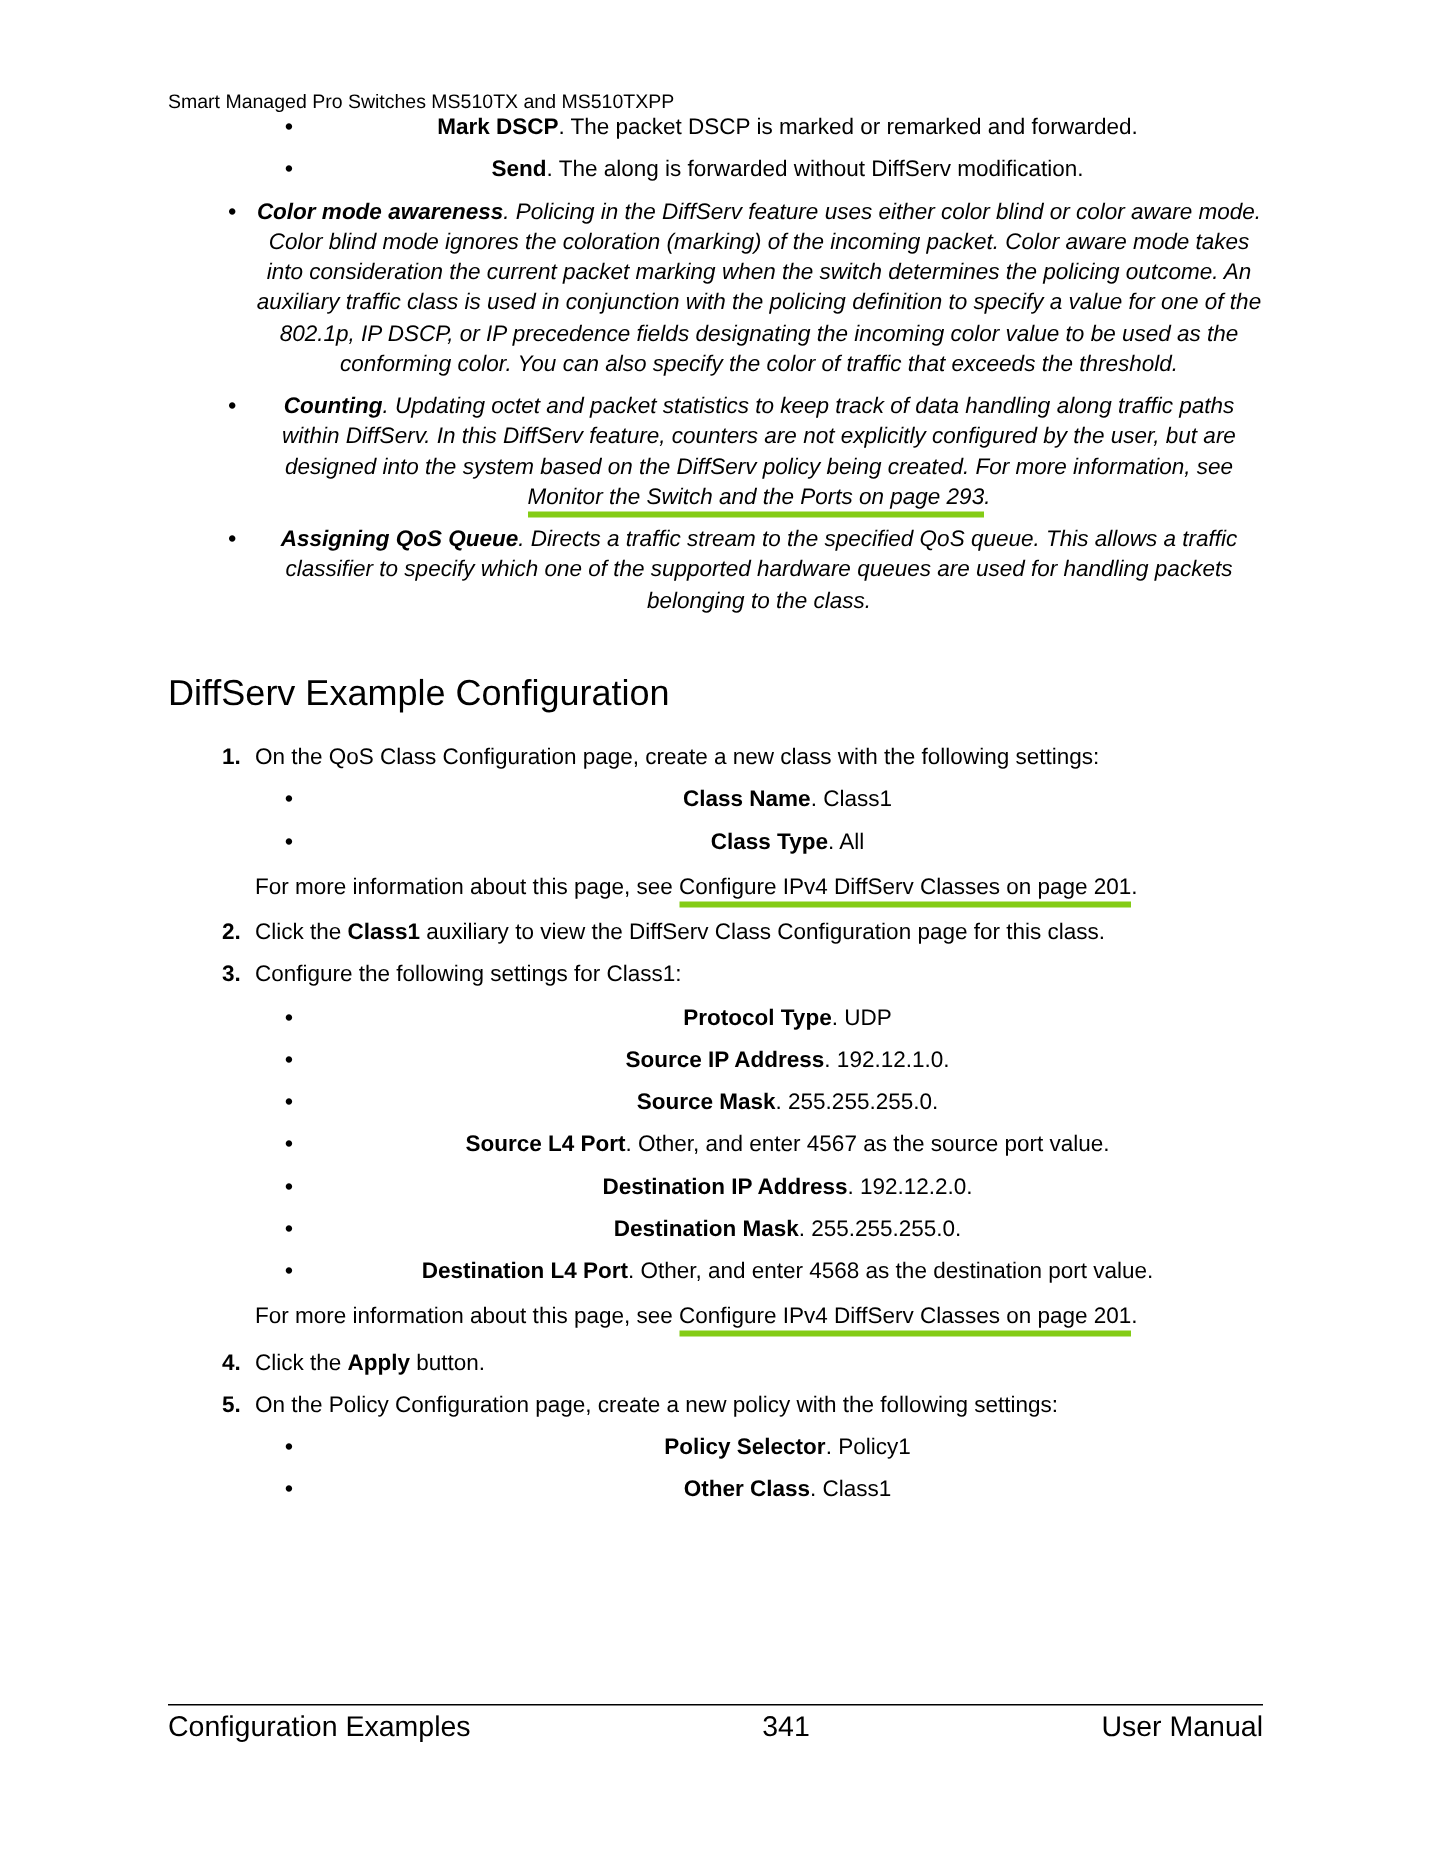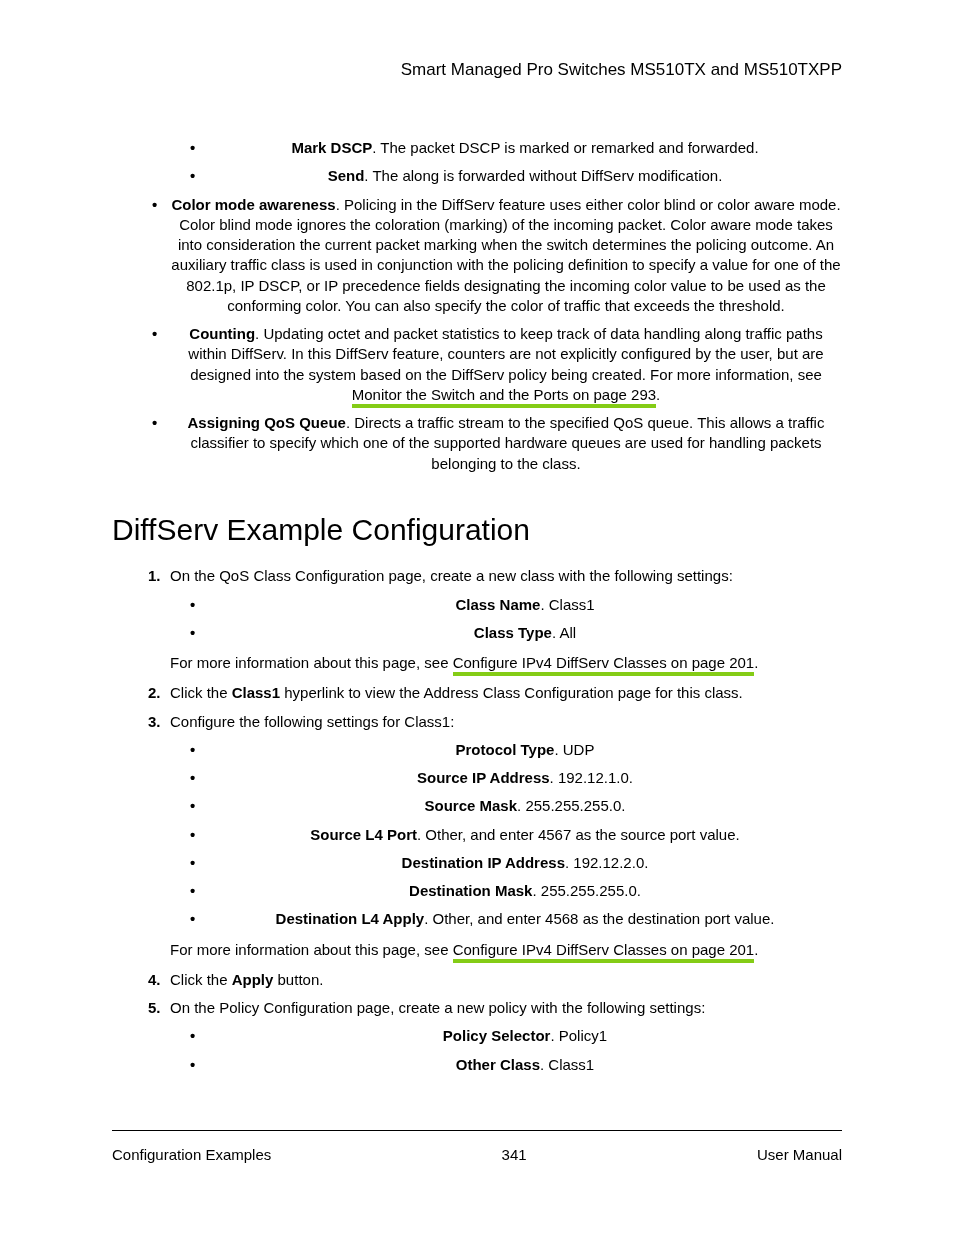--- a/index.html
+++ b/index.html
@@ -10,25 +10,24 @@
     color: #000;
   }
   .page {
     width: 954px;
     height: 1235px;
     box-sizing: border-box;
     padding: 60px 112px 50px 112px;
     position: relative;
   }
   .header-title {
-    text-align: right;
-    font-size: 17px;
+    text-align: left;
+    font-size: 13px;
     font-weight: 300;
     font-family: "Segoe UI Light", "Helvetica Neue", Arial, sans-serif;
-    margin-bottom: 58px;
   }
   .body-text {
     font-size: 15px;
     line-height: 1.35;
   }
   ul.bullet {
     list-style: none;
     padding: 0;
     margin: 0;
   }
@@ -38,21 +37,21 @@
     margin-bottom: 8px;
     text-align: center;
   }
   ul.bullet > li::before {
     content: "•";
     position: absolute;
     left: 4px;
     top: 0;
     font-weight: bold;
   }
-  ul.bullet.indent1 { margin-left: 36px; }
+  ul.bullet.indent1 { margin-left: 36px; font-style: italic; }
   ul.bullet.indent2 { margin-left: 74px; }
   ol.numbered {
     list-style: none;
     padding: 0;
     margin: 0 0 0 36px;
   }
   ol.numbered > li {
     position: relative;
     padding-left: 22px;
     margin-bottom: 8px;
@@ -64,42 +63,42 @@
     font-weight: bold;
   }
   .sub-text {
     margin-left: 58px;
     margin-top: 10px;
     margin-bottom: 10px;
   }
   h2.section {
     font-family: "Segoe UI Light", "Helvetica Neue Light", "Helvetica Neue", Arial, sans-serif;
     font-weight: 300;
-    font-size: 30px;
+    font-size: 24px;
     margin: 36px 0 16px 0;
   }
   .intro {
     margin-left: 36px;
     margin-bottom: 16px;
   }
   .xref {
     border-bottom: 4px solid #84cc16;
     padding-bottom: 1px;
   }
   b { font-weight: bold; }
   .footer {
     position: absolute;
     bottom: 72px;
     left: 112px;
     right: 112px;
     border-top: 1px solid #000;
-    padding-top: 15px;
+    padding-top: 4px;
     display: flex;
     justify-content: space-between;
-    font-size: 15px;
+    font-size: 19px;
     font-weight: 300;
     font-family: "Segoe UI Light", "Helvetica Neue", Arial, sans-serif;
   }
 </style>
 </head>
 <body>
 
 <div class="page">
 
   <div class="header-title">Smart Managed Pro Switches MS510TX and MS510TXPP</div>
@@ -129,35 +128,35 @@
     </ol>
     <ul class="bullet indent2">
       <li><b>Class Name</b><span>. Class1</span></li>
       <li><b>Class Type</b><span>. All</span></li>
     </ul>
     <div class="sub-text"><span>For more information about this page, see </span><span class="xref">Configure IPv4 DiffServ Classes on page 201</span><span>.</span></div>
 
     <ol class="numbered">
       <li>
         <span class="num">2.</span>
-        <span>Click the </span><b>Class1</b><span> hyperlink to view the Address Class Configuration page for this class.</span>
+        <span>Click the </span><b>Class1</b><span> auxiliary to view the DiffServ Class Configuration page for this class.</span>
       </li>
       <li>
         <span class="num">3.</span>
         <span>Configure the following settings for Class1:</span>
       </li>
     </ol>
     <ul class="bullet indent2">
       <li><b>Protocol Type</b><span>. UDP</span></li>
       <li><b>Source IP Address</b><span>. 192.12.1.0.</span></li>
       <li><b>Source Mask</b><span>. 255.255.255.0.</span></li>
       <li><b>Source L4 Port</b><span>. Other, and enter 4567 as the source port value.</span></li>
       <li><b>Destination IP Address</b><span>. 192.12.2.0.</span></li>
       <li><b>Destination Mask</b><span>. 255.255.255.0.</span></li>
-      <li><b>Destination L4 Apply</b><span>. Other, and enter 4568 as the destination port value.</span></li>
+      <li><b>Destination L4 Port</b><span>. Other, and enter 4568 as the destination port value.</span></li>
     </ul>
     <div class="sub-text"><span>For more information about this page, see </span><span class="xref">Configure IPv4 DiffServ Classes on page 201</span><span>.</span></div>
 
     <ol class="numbered">
       <li>
         <span class="num">4.</span>
         <span>Click the </span><b>Apply</b><span> button.</span>
       </li>
       <li>
         <span class="num">5.</span>

